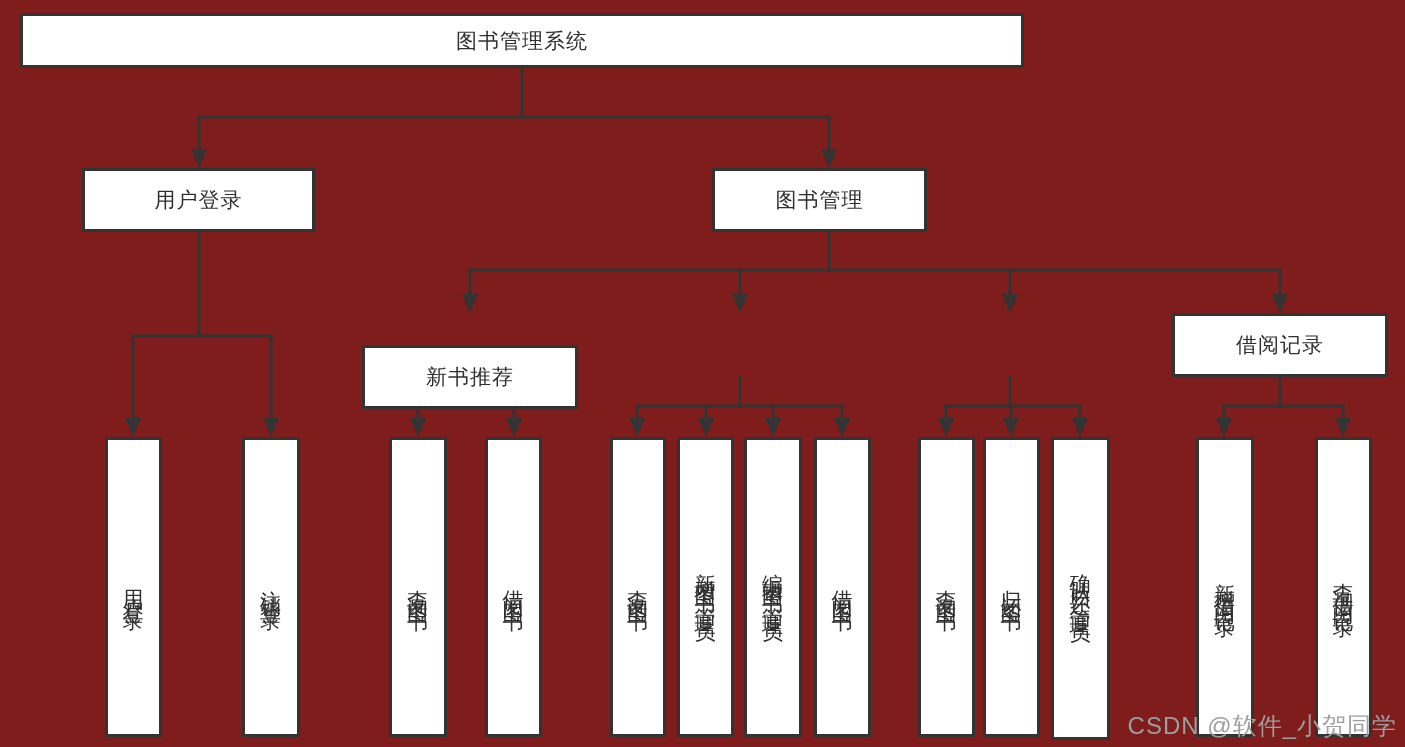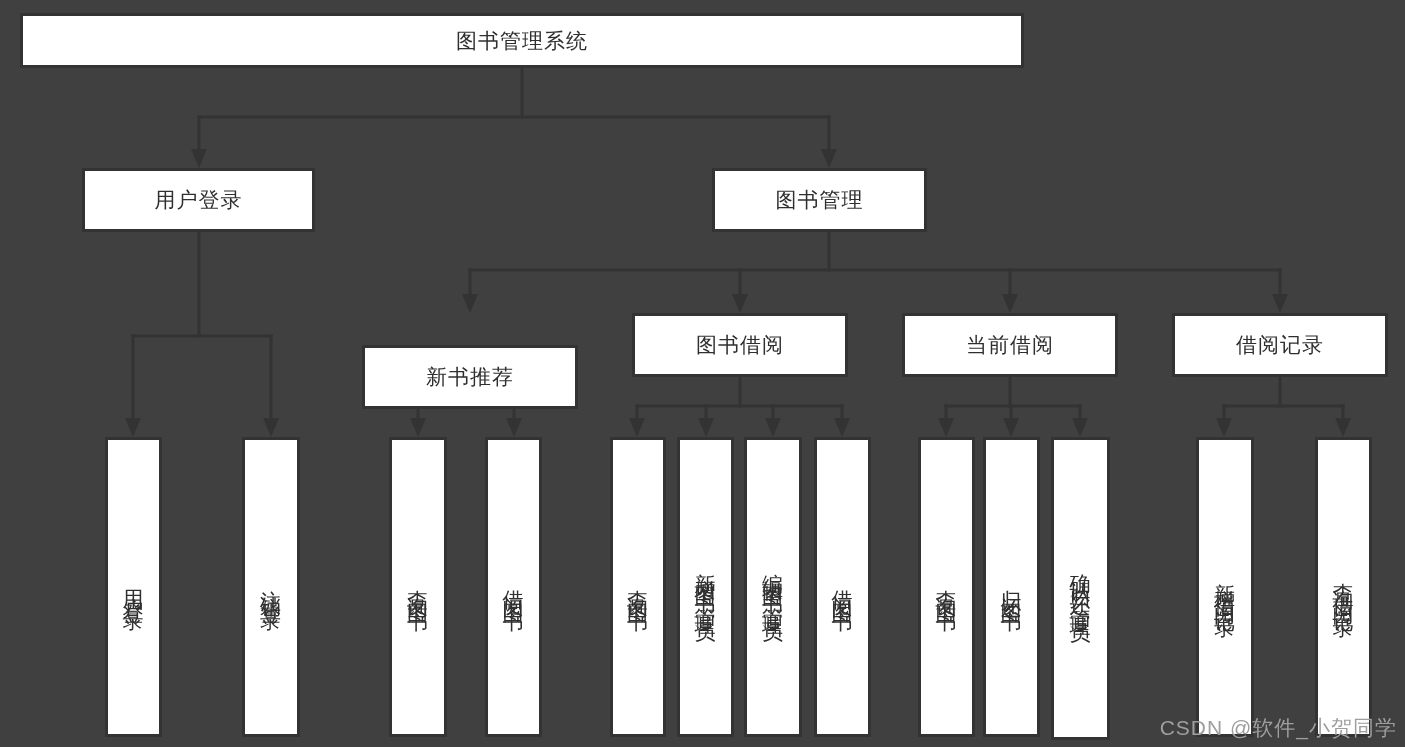--- a/index.html
+++ b/index.html
@@ -6,21 +6,21 @@
   html, body {
     margin: 0;
     padding: 0;
     background: #ffffff;
     font-family: "Liberation Sans", "DejaVu Sans", sans-serif;
   }
   .stage {
     position: relative;
     width: 1405px;
     height: 747px;
-    background: #404040;
+    background: #7f1d1d;
     overflow: hidden;
   }
   .connectors {
     position: absolute;
     left: 0; top: 0;
     width: 1405px;
     height: 747px;
     pointer-events: none;
   }
   .connectors path {
@@ -54,21 +54,21 @@
     text-orientation: mixed;
     font-size: 21px;
     letter-spacing: 7px;
     line-height: 1;
   }
   .watermark {
     position: absolute;
     right: 8px;
     bottom: 5px;
     color: #9e9e9e;
-    font-size: 21px;
+    font-size: 24px;
     letter-spacing: 1px;
     white-space: nowrap;
   }
 </style>
 </head>
 <body>
 
 <div class="stage">
 
   <svg class="connectors" viewBox="0 0 1405 747" xmlns="http://www.w3.org/2000/svg" aria-hidden="true">
@@ -132,22 +132,20 @@
     <polygon points="1216,418 1232,418 1224,437"></polygon>
     <polygon points="1335,418 1351,418 1343,437"></polygon>
   </svg>
 
   <div class="node h" style="left:20px; top:13px; width:1004px; height:55px;">图书管理系统</div>
 
   <div class="node h" style="left:82px; top:168px; width:233px; height:64px;">用户登录</div>
   <div class="node h" style="left:712px; top:168px; width:215px; height:64px;">图书管理</div>
 
   <div class="node h" style="left:362px; top:313px; width:216px; height:64px;margin-top:32px;">新书推荐</div>
-  <div class="node h" style="left:632px; top:313px; width:216px; height:64px;">图书借阅</div>
-  <div class="node h" style="left:902px; top:313px; width:216px; height:64px;">当前借阅</div>
   <div class="node h" style="left:1172px; top:313px; width:216px; height:64px;">借阅记录</div>
 
   <div class="node leaf" style="left:105px; top:437px; width:57px; height:300px;">用户登录</div>
   <div class="node leaf" style="left:242px; top:437px; width:58px; height:300px;">注销登录</div>
   <div class="node leaf" style="left:389px; top:437px; width:58px; height:300px;">查询图书</div>
   <div class="node leaf" style="left:485px; top:437px; width:57px; height:300px;">借阅图书</div>
   <div class="node leaf" style="left:610px; top:437px; width:56px; height:300px;">查询图书</div>
   <div class="node leaf" style="left:677px; top:437px; width:57px; height:300px;">新增图书（管理员）</div>
   <div class="node leaf" style="left:744px; top:437px; width:58px; height:300px;">编辑图书（管理员）</div>
   <div class="node leaf" style="left:814px; top:437px; width:57px; height:300px;">借阅图书</div>

